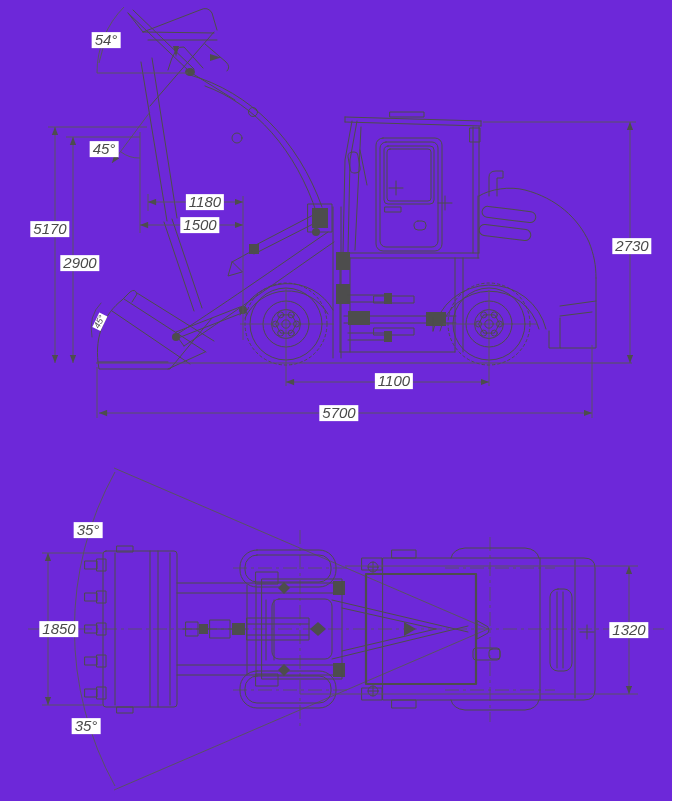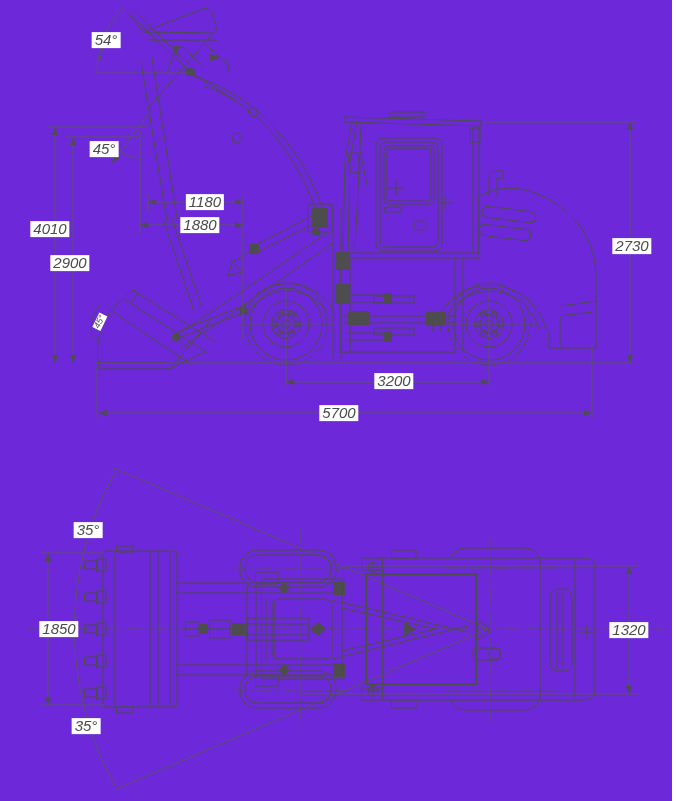--- a/index.html
+++ b/index.html
@@ -273,24 +273,24 @@
       <path d="M629,566 V694" marker-start="url(#aS)" marker-end="url(#aE)"></path>
       <path d="M345,566 H638 M300,694 H638"></path>
     </g>
   </g>
 </svg>
 
 <div class="dim-label" style="left:106px;top:40px">54°</div>
 <div class="dim-label" style="left:104px;top:149px">45°</div>
 <div class="dim-label rot" style="left:100px;top:322px">45°</div>
 <div class="dim-label" style="left:205px;top:202px">1180</div>
-<div class="dim-label" style="left:200px;top:225px">1880</div>
-<div class="dim-label" style="left:50px;top:229px">4010</div>
-<div class="dim-label" style="left:70px;top:263px">2900</div>
+<div class="dim-label" style="left:200px;top:225px">1500</div>
+<div class="dim-label" style="left:50px;top:229px">5170</div>
+<div class="dim-label" style="left:80px;top:263px">2900</div>
 <div class="dim-label" style="left:632px;top:246px">2730</div>
-<div class="dim-label" style="left:394px;top:381px">3200</div>
+<div class="dim-label" style="left:394px;top:381px">1100</div>
 <div class="dim-label" style="left:339px;top:413px">5700</div>
 <div class="dim-label" style="left:88px;top:530px">35°</div>
 <div class="dim-label" style="left:86px;top:726px">35°</div>
 <div class="dim-label" style="left:59px;top:629px">1850</div>
 <div class="dim-label" style="left:629px;top:630px">1320</div>
 
 </div>
 
 </body></html>

